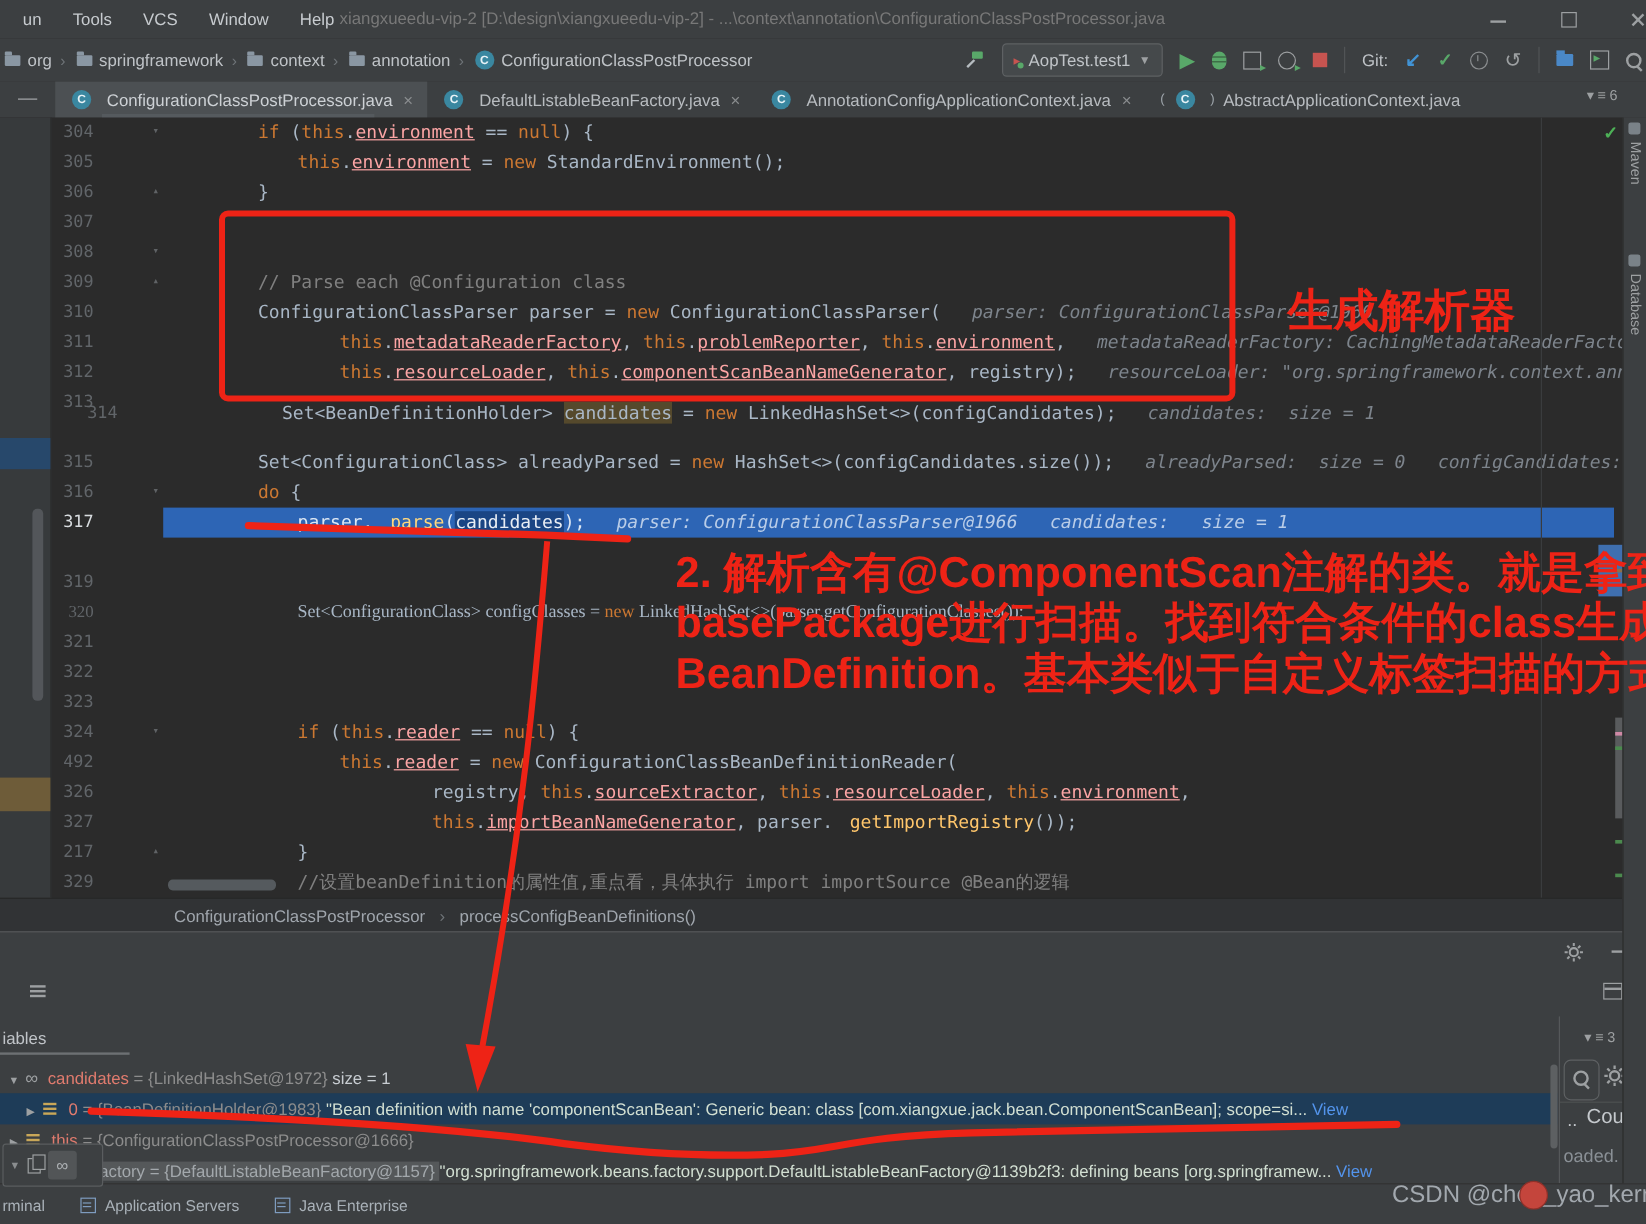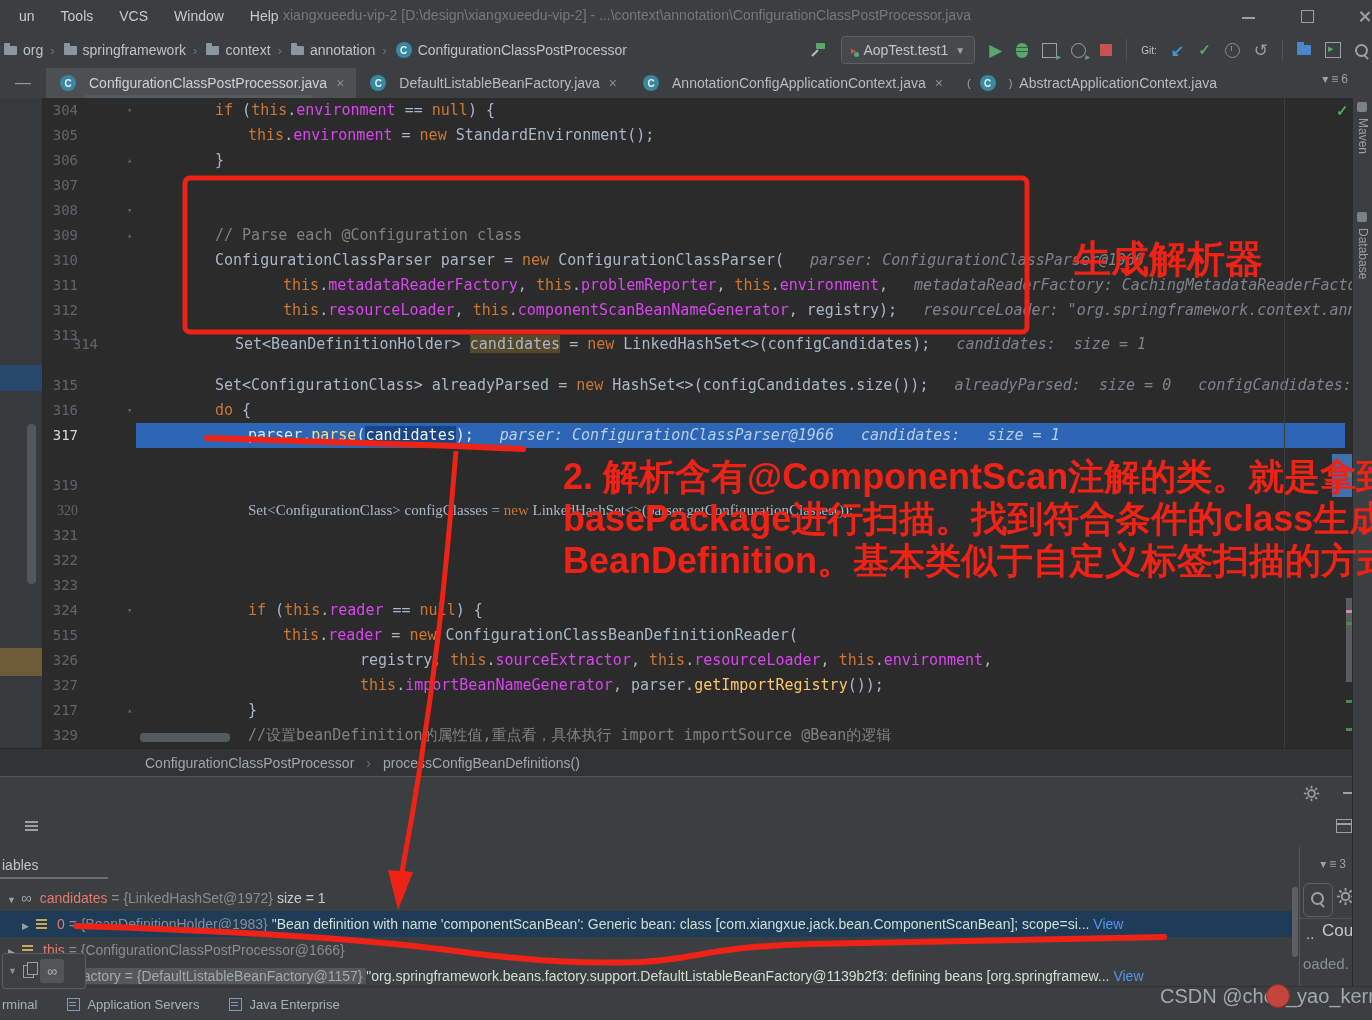--- a/index.html
+++ b/index.html
@@ -33,21 +33,21 @@
   .chip .dd{color:#9da0a2;font-size:10px;}
   .playico{color:#59a869;font-size:17px;line-height:1;}
   .bugico{display:inline-block;width:12px;height:15px;border-radius:7px;background:#59a869;position:relative;}
   .bugico::before{content:'';position:absolute;left:0;right:0;top:4px;height:1.5px;background:#37603f;}
   .bugico::after{content:'';position:absolute;left:0;right:0;top:8px;height:1.5px;background:#37603f;}
   .miniico{display:inline-block;width:13px;height:13px;border:1.5px solid #9da0a2;position:relative;}
   .miniico.round{border-radius:50%;}
   .miniico::after{content:'▸';color:#59a869;font-size:10px;position:absolute;right:-5px;bottom:-5px;}
   .stopico{display:inline-block;width:12px;height:12px;background:#c75450;}
   .tbdiv{width:1px;height:22px;background:#515456;}
-  .gitlabel{font-size:10px;color:#bfc3c7;}
+  .gitlabel{font-size:14px;color:#bfc3c7;}
   .aup{color:#4193d5;font-size:16px;font-weight:bold;}
   .acheck{color:#59a869;font-size:15px;font-weight:bold;}
   .clockico{display:inline-block;width:13px;height:13px;border:1.5px solid #8b8e90;border-radius:50%;position:relative;}
   .clockico::after{content:'';position:absolute;left:5px;top:2px;width:1.5px;height:5px;background:#8b8e90;}
   .undoico{color:#9da0a2;font-size:17px;}
   .folderblue{display:inline-block;width:14px;height:10px;background:#4a88c7;border-radius:1px;position:relative;}
   .folderblue::before{content:'';position:absolute;left:0;top:-3px;width:7px;height:3px;background:#4a88c7;}
   .runboxico{display:inline-block;width:14px;height:14px;border:1.5px solid #9da0a2;position:relative;}
   .runboxico::after{content:'▸';color:#59a869;font-size:11px;position:absolute;left:2px;top:-1px;}
   .searchico{display:inline-block;width:9px;height:9px;border:2px solid #9da0a2;border-radius:50%;position:relative;}
@@ -66,22 +66,22 @@
   #leftstrip{position:absolute;left:0;top:98px;width:42px;height:650px;background:#373a3c;border-right:1px solid #2a2a2a;z-index:3;}
   #leftstrip .blueblk{position:absolute;left:0;top:267px;width:42px;height:26px;background:#27486b;}
   #leftstrip .tanblk{position:absolute;left:0;top:550px;width:42px;height:28px;background:#6e5c39;}
   #leftstrip .lscroll{position:absolute;left:27px;top:326px;width:9px;height:160px;background:#53565a;border-radius:4px;}
   .cl-row{position:absolute;left:0;right:0;height:25px;line-height:25px;font-family:"DejaVu Sans Mono",monospace;font-size:15px;}
   .cl-row.exec::before{content:'';position:absolute;left:136px;right:7px;top:0;bottom:0;background:#2d65b5;}
   .lnum{position:absolute;left:48px;width:30px;text-align:right;color:#616569;font-size:14px;z-index:1;}
   .exec .lnum{color:#d8dcdf;}
   .fold{position:absolute;left:127px;color:#606366;font-size:9px;z-index:1;}
   .lcode{position:absolute;white-space:pre;z-index:1;}
-  .tk-p{color:#a9b7c6;} .tk-k{color:#cc7832;} .tk-f{color:#d946ef;} .tk-c{color:#808080;}
-  .tk-m{color:#ffc66b;}
+  .tk-p{color:#a9b7c6;} .tk-k{color:#cc7832;} .tk-f{color:#fca5a5;text-decoration:underline;} .tk-c{color:#808080;}
+  .tk-m{color:#ffc66b;margin-left:14px;}
   .tk-u{color:#a9b7c6;background:#55492c;}
   .tk-sel{color:#e8eef5;background:#1a4584;}
   .lhint{color:#7d848c;font-style:italic;margin-left:26px;}
   .exec .tk-p{color:#dbe6f3;} .exec .tk-m{color:#ffd77e;} .exec .lhint{color:#b9cde8;}
   #marginguide{position:absolute;left:1284px;top:98px;width:1px;height:650px;background:#3a3c3e;z-index:2;}
   #hscroll-bottom{position:absolute;left:140px;top:733px;width:90px;height:9px;background:#555a5e;border-radius:4px;z-index:4;}
   
   #emarks{position:absolute;left:1330px;top:98px;width:22px;height:650px;z-index:4;}
   .inspectok{position:absolute;left:6px;top:4px;color:#4db157;font-size:15px;font-weight:bold;}
   .mblue{position:absolute;left:2px;top:356px;width:24px;height:43px;background:#3f6faf;}
@@ -323,21 +323,21 @@
       </div>
       <div class="cl-row" style="top: 475px;">
         <span class="lnum">323</span>
       </div>
       <div class="cl-row" style="top: 500px;">
         <span class="lnum">324</span>
         <span class="fold">▾</span>
         <span class="lcode" style="left: 248px;"><span class="tk-k">if</span><span class="tk-p"> (</span><span class="tk-k">this</span><span class="tk-p">.</span><span class="tk-f">reader</span><span class="tk-p"> == </span><span class="tk-k">null</span><span class="tk-p">) {</span></span>
       </div>
       <div class="cl-row" style="top: 525px;">
-        <span class="lnum">515</span>
+        <span class="lnum">492</span>
         <span class="lcode" style="left: 283px;"><span class="tk-k">this</span><span class="tk-p">.</span><span class="tk-f">reader</span><span class="tk-p"> = </span><span class="tk-k">new</span><span class="tk-p"> ConfigurationClassBeanDefinitionReader(</span></span>
       </div>
       <div class="cl-row" style="top: 550px;">
         <span class="lnum">326</span>
         <span class="lcode" style="left: 360px;"><span class="tk-p">registry, </span><span class="tk-k">this</span><span class="tk-p">.</span><span class="tk-f">sourceExtractor</span><span class="tk-p">, </span><span class="tk-k">this</span><span class="tk-p">.</span><span class="tk-f">resourceLoader</span><span class="tk-p">, </span><span class="tk-k">this</span><span class="tk-p">.</span><span class="tk-f">environment</span><span class="tk-p">,</span></span>
       </div>
       <div class="cl-row" style="top: 575px;">
         <span class="lnum">327</span>
         <span class="lcode" style="left: 360px;"><span class="tk-k">this</span><span class="tk-p">.</span><span class="tk-f">importBeanNameGenerator</span><span class="tk-p">, parser.</span><span class="tk-m">getImportRegistry</span><span class="tk-p">());</span></span>
       </div>

